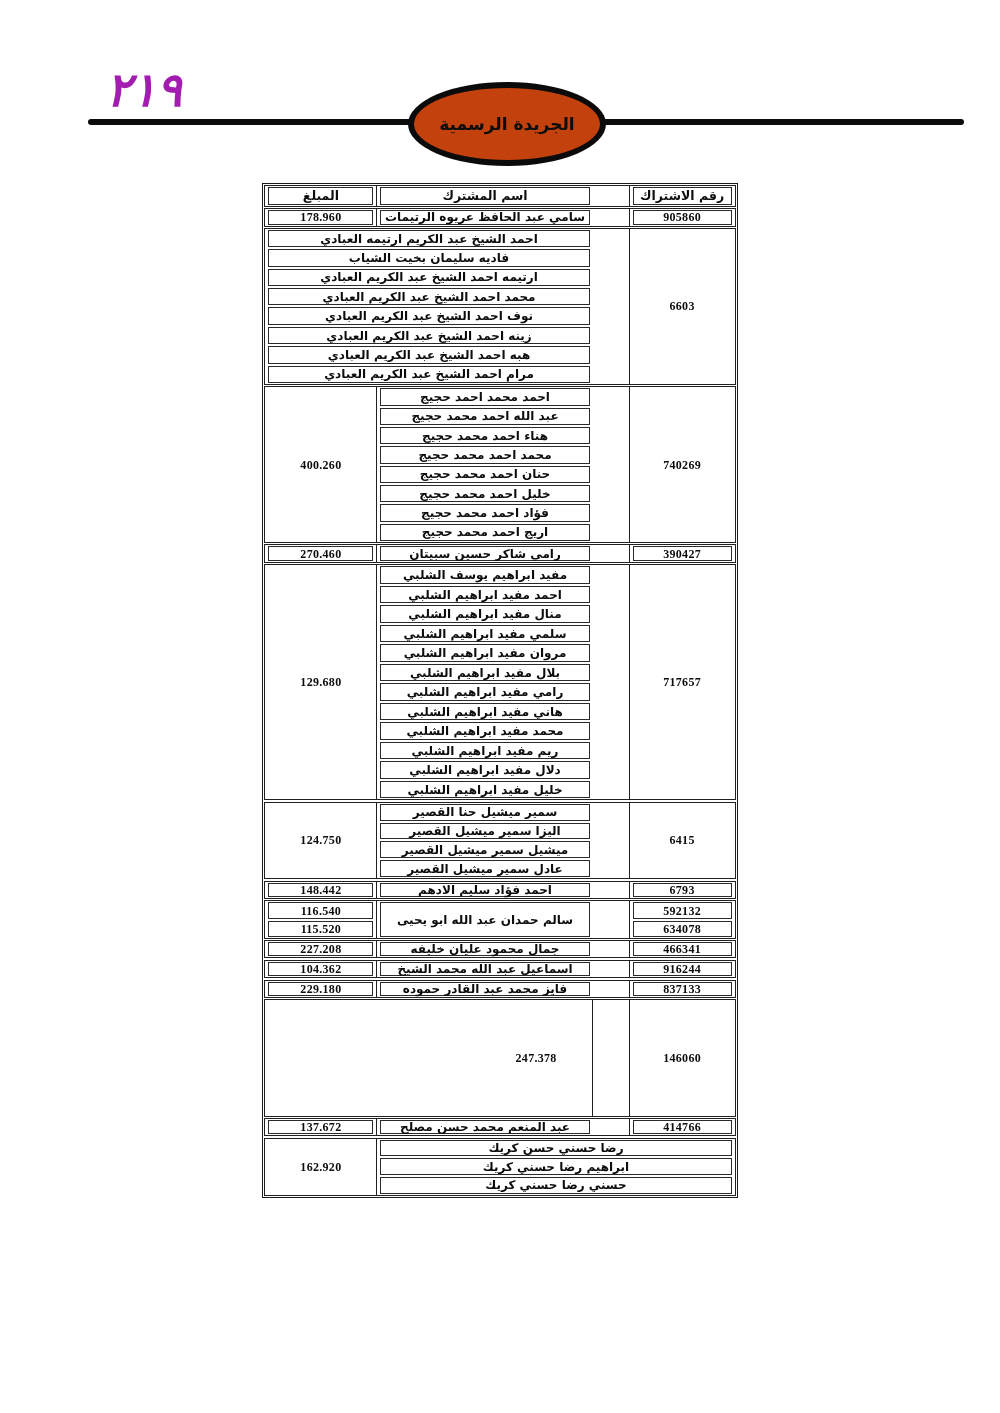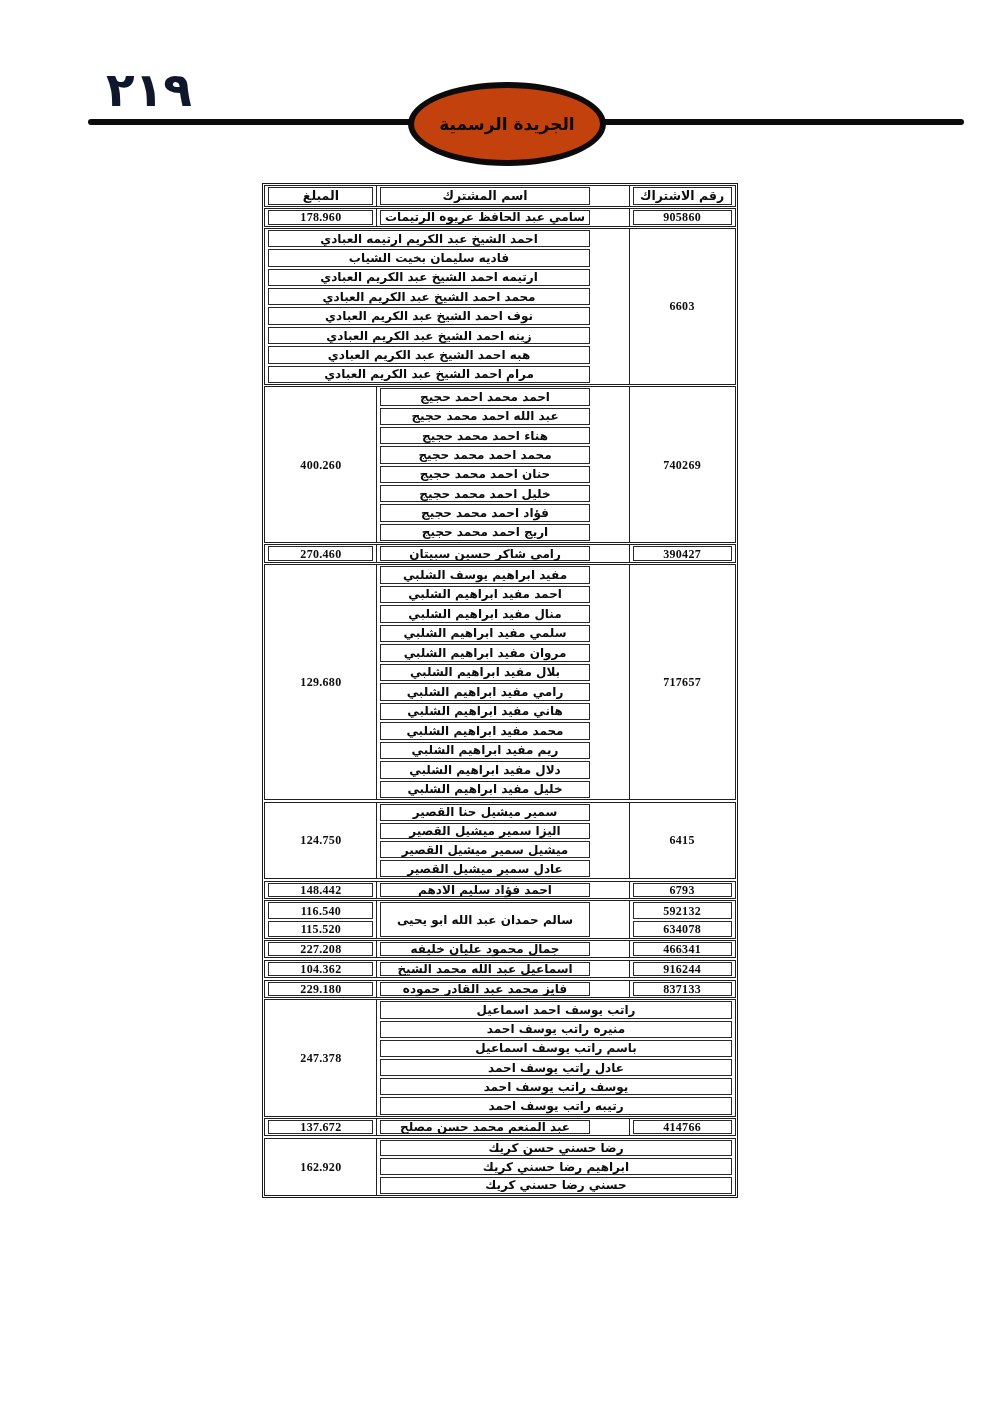--- a/index.html
+++ b/index.html
@@ -3,42 +3,42 @@
 <meta charset="utf-8">
 <style>
   html,body { margin:0; padding:0; }
   body {
     width:1000px; height:1413px; background:#ffffff; position:relative;
     font-family:"DejaVu Sans", sans-serif; color:#0d0d0d; overflow:hidden;
   }
   
   .page-number {
     position:absolute; left:106px; top:62px;
-    font-size:47px; font-weight:bold; color:#0f172a; letter-spacing:2px;
+    font-size:47px; font-weight:bold; color:#a21caf; letter-spacing:2px;font-style:italic;
   }
   .rule {
     position:absolute; left:88px; top:119px; width:876px; height:6px;
     background:#0c0c0c; border-radius:3px;
   }
   .stamp {
     position:absolute; left:408px; top:82px; width:198px; height:84px;
     background:#c2410c; border:6px solid #0b0b0b; border-radius:50%;
     display:flex; align-items:center; justify-content:center; box-sizing:border-box;
   }
   .stamp span { font-size:17px; font-weight:bold; white-space:nowrap; }
   
   .tbl {
     position:absolute; left:262px; top:183px; width:476px;
     border:1.8px solid #1a1a1a; padding:1.4px; box-sizing:border-box;
     direction:rtl; background:#ffffff;
   }
   .hrow, .grow { display:flex; box-sizing:border-box; border:1.2px solid #202020; }
   .grow { margin-top:1.4px; }
   .hrow { height:21.5px; }
-  .cell { display:flex; flex-direction:column; box-sizing:border-box; min-width:0;justify-content:center; }
+  .cell { display:flex; flex-direction:column; box-sizing:border-box; min-width:0; }
   .cnum   { flex:0 0 106px; border-left:1.6px solid #202020;margin-left:36px; }
   .cnames { flex:1 1 auto; }
   .camt   { flex:0 0 112px; border-right:1.6px solid #202020; }
   .ibox {
     border:1.2px solid #2a2a2a; margin:1px 3px; flex:1 1 0;
     display:flex; align-items:center; justify-content:center;
     overflow:visible; line-height:1; box-sizing:border-box; min-height:0;
   }
   .ibox.name { font-size:12px; font-weight:bold; white-space:nowrap; }
   .ibox.num, .mval {
@@ -212,27 +212,22 @@
           <div class="ibox num">837133</div>
         </div>
         <div class="cell cnames">
           <div class="ibox name">فايز محمد عبد القادر حموده</div>
         </div>
         <div class="cell camt">
           <div class="ibox num">229.180</div>
         </div>
       </div>
       <div class="grow" style="height: 117.28px;">
-        <div class="cell cnames">
-          <div class="ibox name">راتب يوسف احمد اسماعيل</div>
-          <div class="ibox name">منيره راتب يوسف احمد</div>
-          <div class="ibox name">باسم راتب يوسف اسماعيل</div>
-          <div class="ibox name">عادل راتب يوسف احمد</div>
-          <div class="ibox name">يوسف راتب يوسف احمد</div>
-          <div class="ibox name">رتيبه راتب يوسف احمد</div>
+        <div class="cell cnum">
+          <div class="mval">146060</div>
         </div>
         <div class="cell camt">
           <div class="mval">247.378</div>
         </div>
       </div>
       <div class="grow" style="height: 18.38px;">
         <div class="cell cnum">
           <div class="ibox num">414766</div>
         </div>
         <div class="cell cnames">

